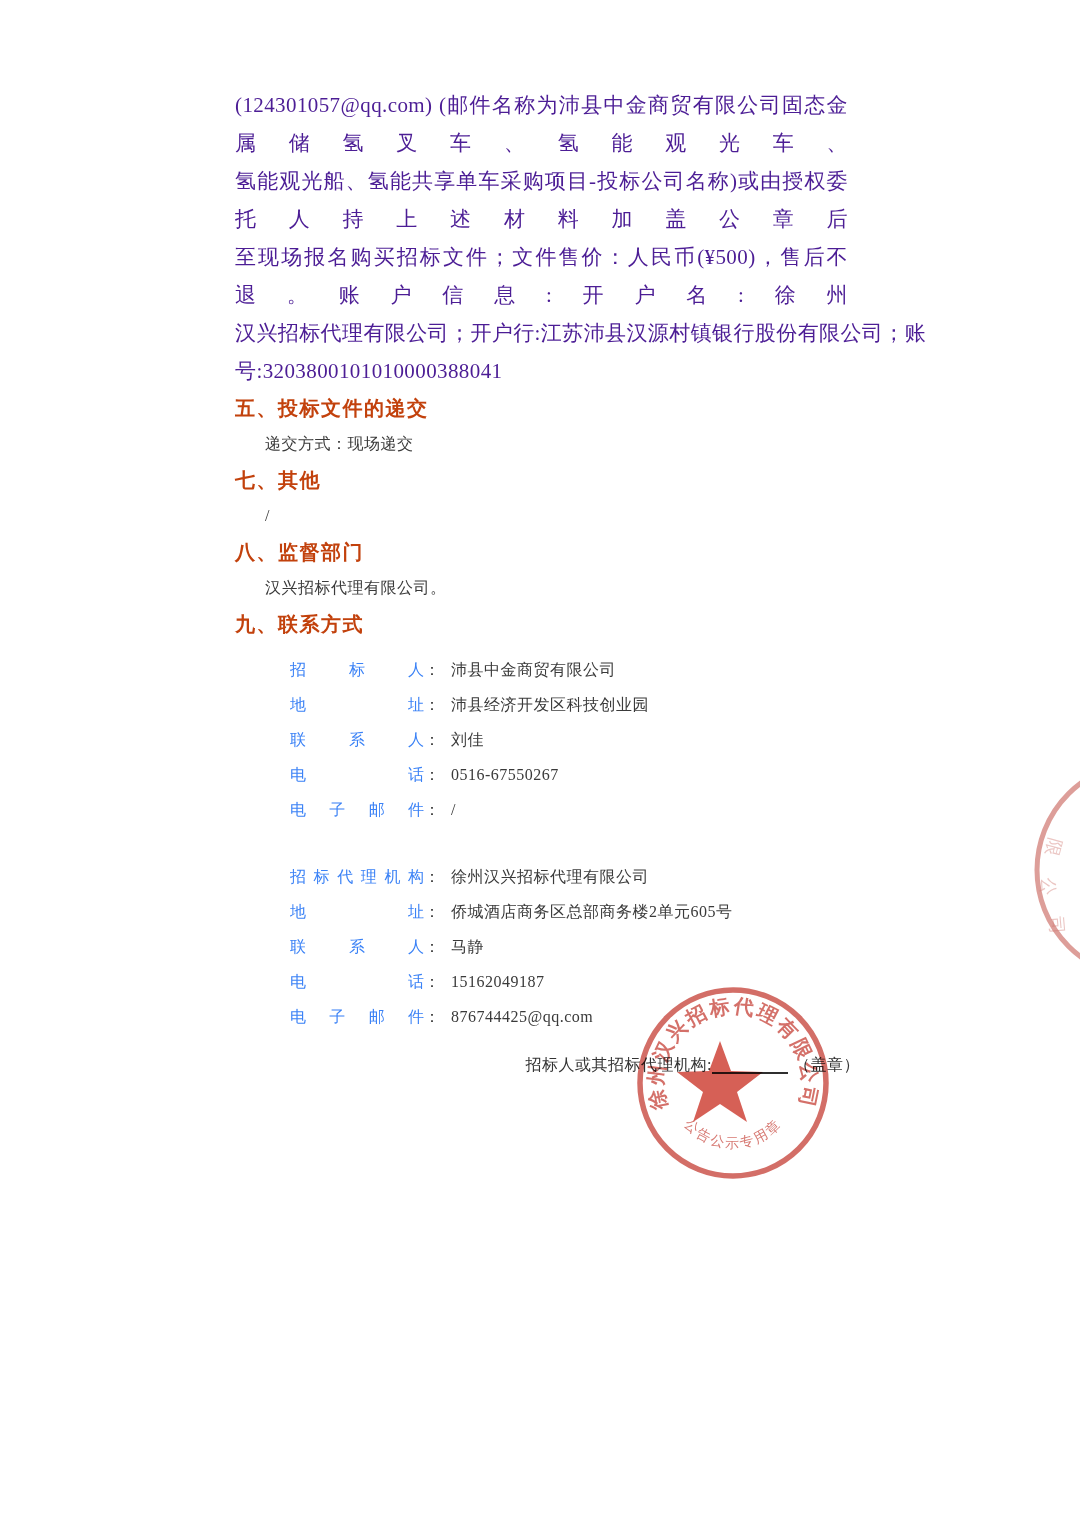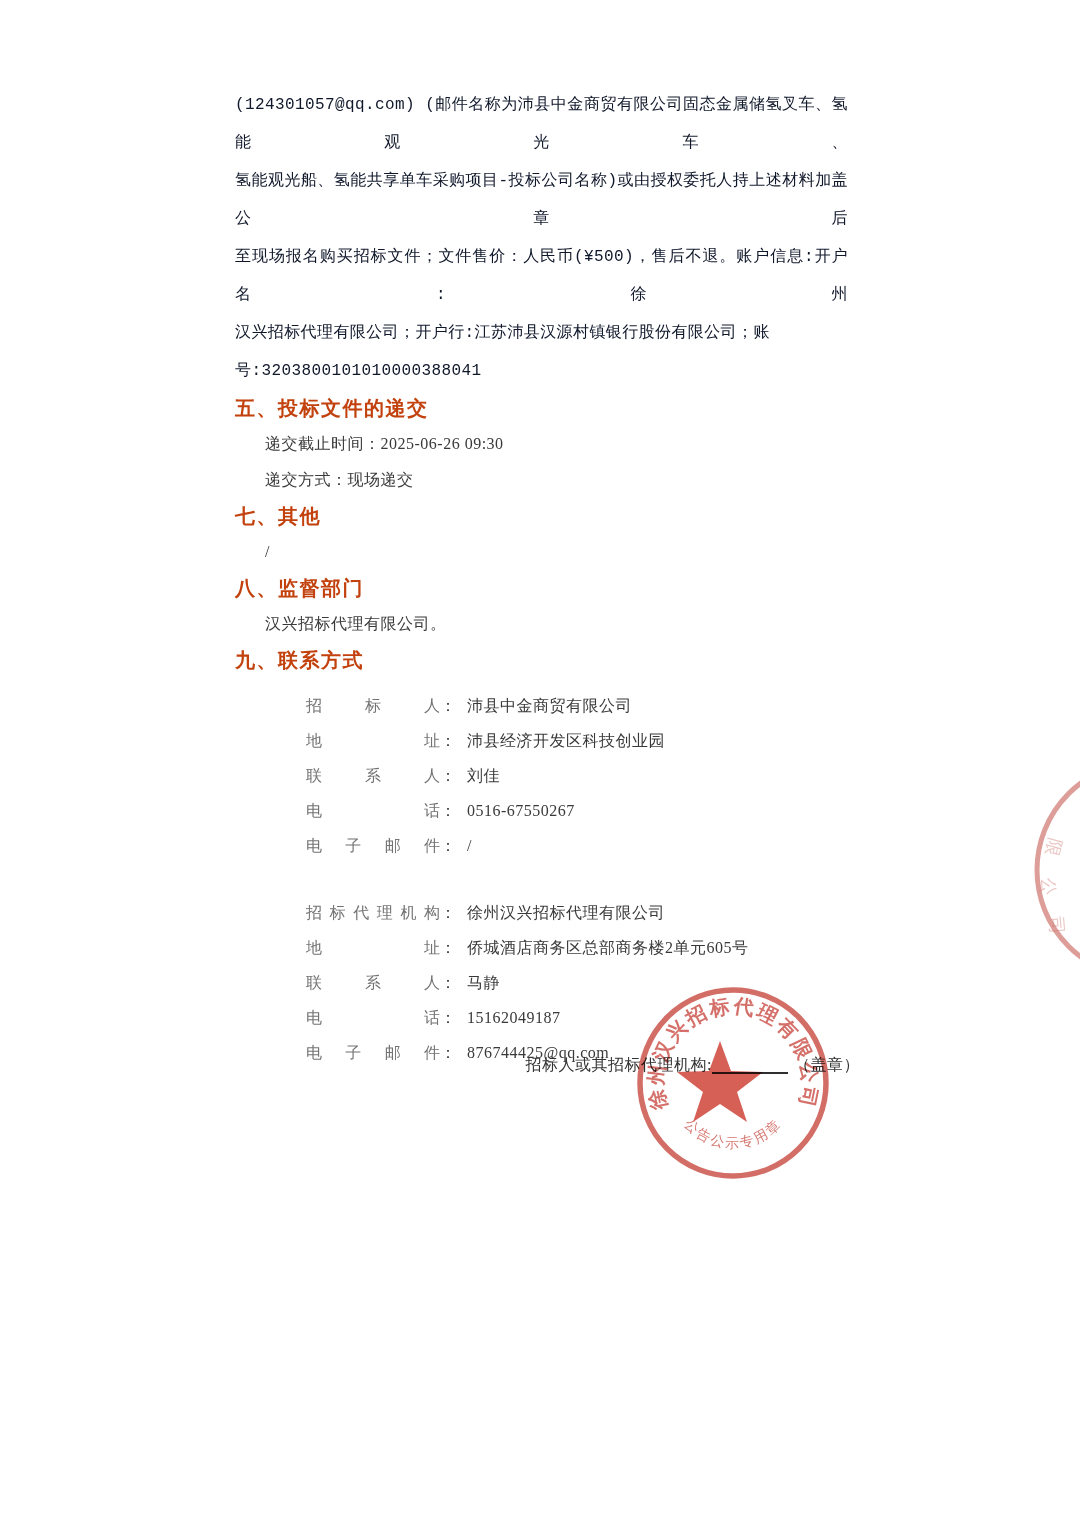--- a/index.html
+++ b/index.html
@@ -4,37 +4,37 @@
 <style>
   * { margin:0; padding:0; box-sizing:border-box; }
   body { background:#ffffff; font-family:"Liberation Serif","DejaVu Serif",serif; }
   .page {
     position:relative; width:1080px; height:1526px; background:#ffffff;
     overflow:hidden; color:#3a3a3a;
   }
   .content { position:absolute; left:235px; top:86px; width:613px; }
 
   
-  .pline { font-size:16px; line-height:38px; color:#0f172a; letter-spacing:.4px; white-space:nowrap;font-family:Liberation Mono, monospace; }
+  .pline { font-size:21px; line-height:38px; color:#4c1d95; letter-spacing:.4px; white-space:nowrap; }
   .pline.just { white-space:normal; text-align:justify; text-align-last:justify; }
 
   
   .sec-h {
     font-size:20px; line-height:36px; font-weight:bold; color:#c2410c;
     font-family:"Liberation Sans","DejaVu Sans",sans-serif; letter-spacing:1.5px;
   }
   .sec-line { font-size:16px; line-height:36px; padding-left:30px; color:#3a3a3a; letter-spacing:.5px; }
 
   
   .contact-block { margin-top:10px; }
   .contact-block.second { margin-top:32px; }
   .crow { font-size:16px; line-height:35px; padding-left:55px; white-space:nowrap; }
   .clabel {
     display:inline-block; width:134px; text-align:justify; text-align-last:justify;
-    vertical-align:bottom; color:#737373;margin-left:16px;
+    vertical-align:bottom; color:#3b82f6;
   }
   .ccolon { display:inline-block; }
   .cvalue { margin-left:11px; letter-spacing:.5px;text-align:center; }
 
   
   .signature { position:absolute; left:235px; top:1049px; width:625px; text-align:right;
     font-size:16px; line-height:31px; color:#333; letter-spacing:.5px; }
   .sig-name {
     display:inline-block; width:88px; border-bottom:2px solid #2f2f2f; text-align:center;
     font-family:"Liberation Sans","DejaVu Sans",sans-serif;
@@ -61,21 +61,20 @@
     <div>
       <div class="pline just">(124301057@qq.com) (邮件名称为沛县中金商贸有限公司固态金属储氢叉车、氢能观光车、</div>
       <div class="pline just">氢能观光船、氢能共享单车采购项目-投标公司名称)或由授权委托人持上述材料加盖公章后</div>
       <div class="pline just">至现场报名购买招标文件；文件售价：人民币(¥500)，售后不退。账户信息:开户名:徐州</div>
       <div class="pline">汉兴招标代理有限公司；开户行:江苏沛县汉源村镇银行股份有限公司；账</div>
       <div class="pline">号:3203800101010000388041</div>
     </div>
 
     <div>
       <div class="sec-h">五、投标文件的递交</div>
-      <div class="sec-line">递交截止时间：2025-06-26 09:30</div>
       <div class="sec-line">递交方式：现场递交</div>
     </div>
 
 
     <div>
       <div class="sec-h">七、其他</div>
       <div class="sec-line">/</div>
     </div>
 
     <div>

